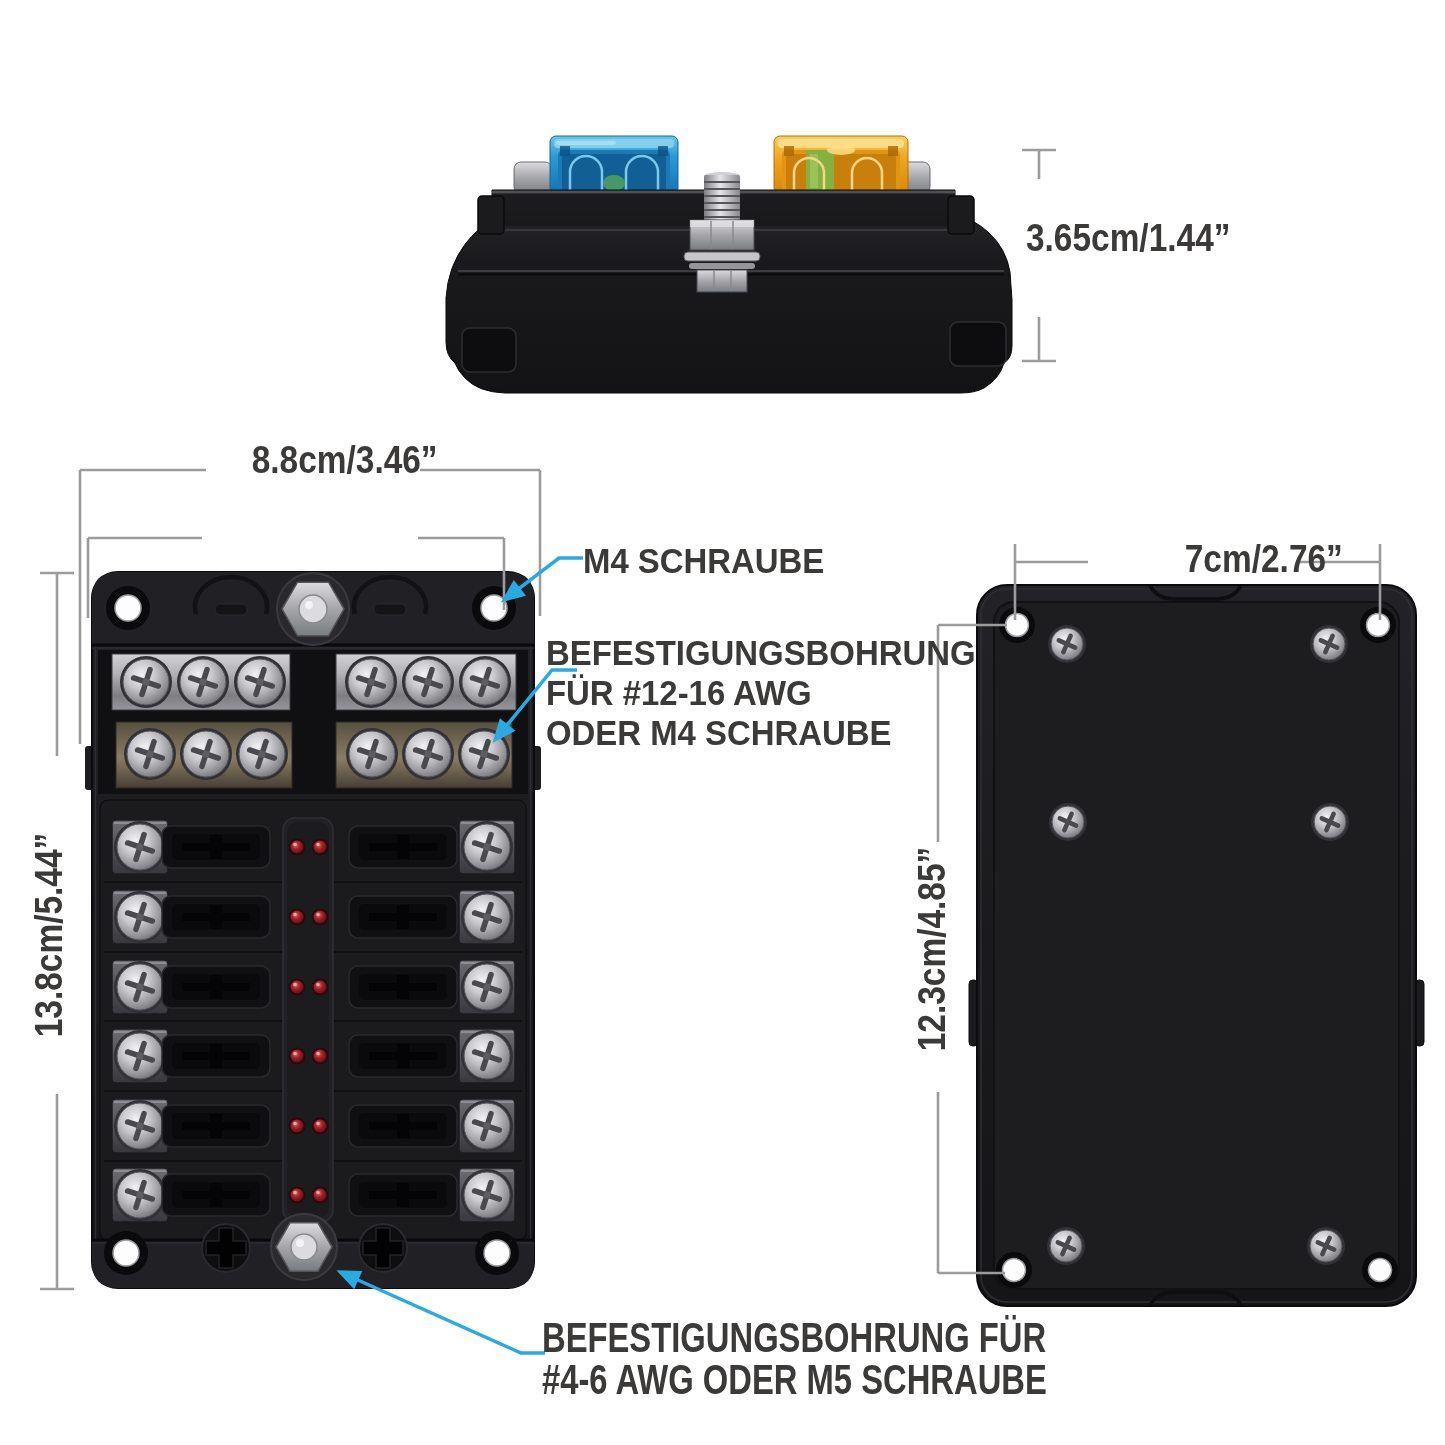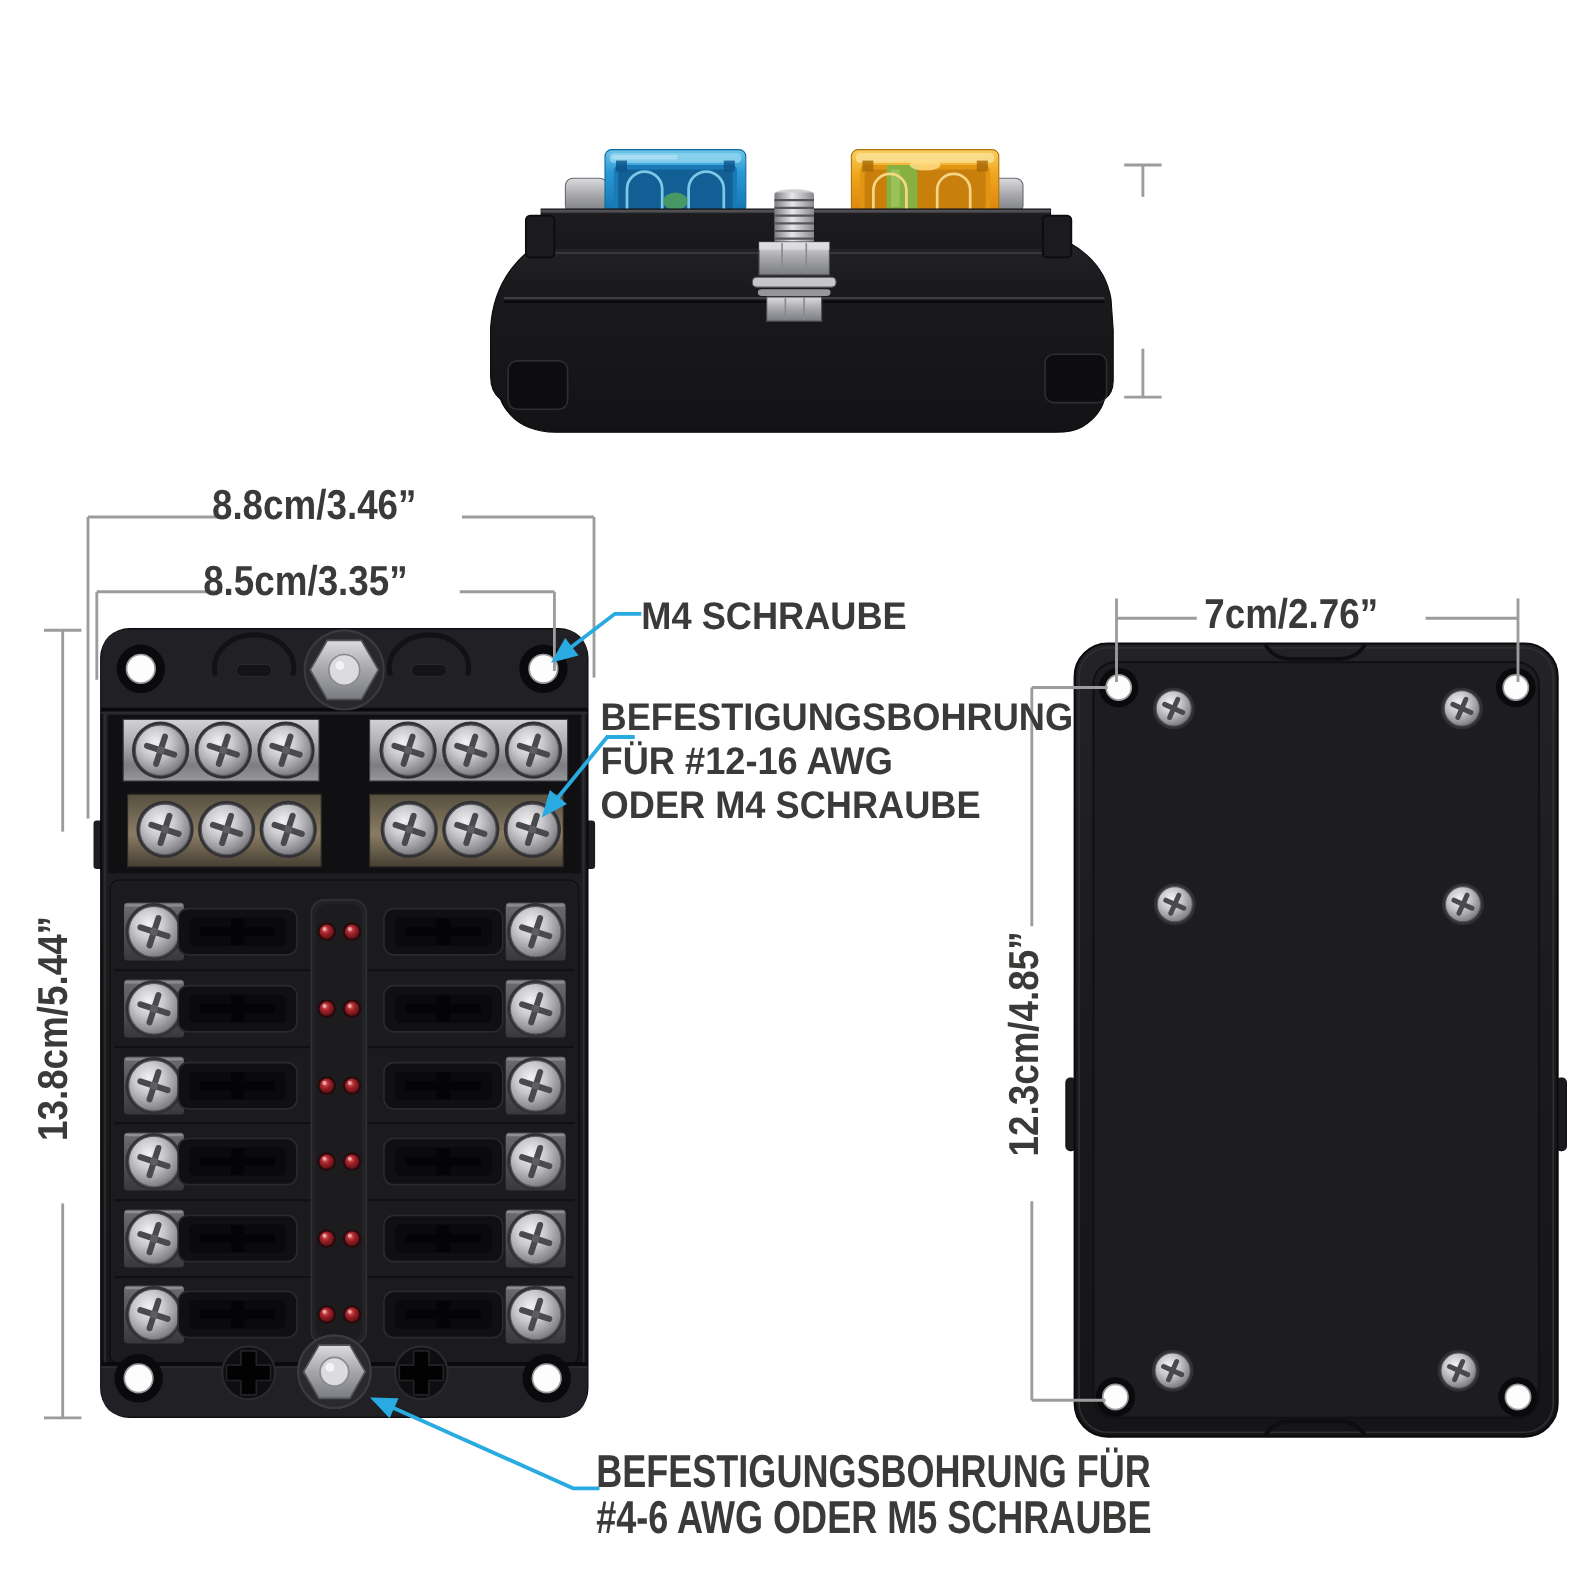--- a/index.html
+++ b/index.html
@@ -6,21 +6,21 @@
   .canvas{
     position:relative;width:1445px;height:1445px;background:#ffffff;
     font-family:"Liberation Sans",sans-serif;overflow:hidden;
   }
   .canvas svg{position:absolute;left:0;top:0;}
   .dim{
     position:absolute;font-weight:700;font-size:38px;color:#3b3a39;
     white-space:nowrap;line-height:1;
   }
   .dim>span{display:inline-block;transform:scaleX(.88);transform-origin:center;}
-  .dim.center{display:flex;justify-content:flex-start;}
+  .dim.center{display:flex;justify-content:flex-end;}
   .dim.rot{transform:translate(-50%,-50%) rotate(-90deg);}
   .callout{
     position:absolute;font-weight:700;font-size:35px;line-height:40px;color:#3b3a39;
     white-space:nowrap;transform:scaleX(.94);transform-origin:left top;
   }
   .callout.condensed{font-size:42px;line-height:42px;transform:scaleX(.78);}
   .callout span{display:block;}
 </style>
 </head>
 <body>
@@ -382,28 +382,27 @@
         <line x1="938" y1="1273" x2="1005" y2="1273"></line>
   </g>
 
   <g stroke="#29abe2" stroke-width="3.5" fill="none">
     <path d="M583,558 L559,558 L504,600" marker-end="url(#ah)"></path>
     <path d="M577,670 L552,670 L495,740" marker-end="url(#ah)"></path>
     <path d="M545,1353 L521,1353 L340,1272" marker-end="url(#ah)"></path>
   </g>
 </svg>
 
+  <div class="dim" style="left:1012px;top:219px;">
+    <span>3.65cm/1.44”</span></div>
 
   <div class="dim center" style="left:180px;top:441px;width:270px;">
     <span>8.8cm/3.46”</span>
     </div>
 
-  <div class="dim center" style="left:172px;top:510px;width:270px;">
-    <span>8.5cm/3.35”</span>
-    </div>
 
   <div class="dim rot" style="left:49px;top:935px;">
     <span>13.8cm/5.44”</span></div>
 
   <div class="dim center" style="left:1084px;top:540px;width:270px;">
     <span>7cm/2.76”</span>
     </div>
 
   <div class="dim rot" style="left:932px;top:949px;">
     <span>12.3cm/4.85”</span></div>

